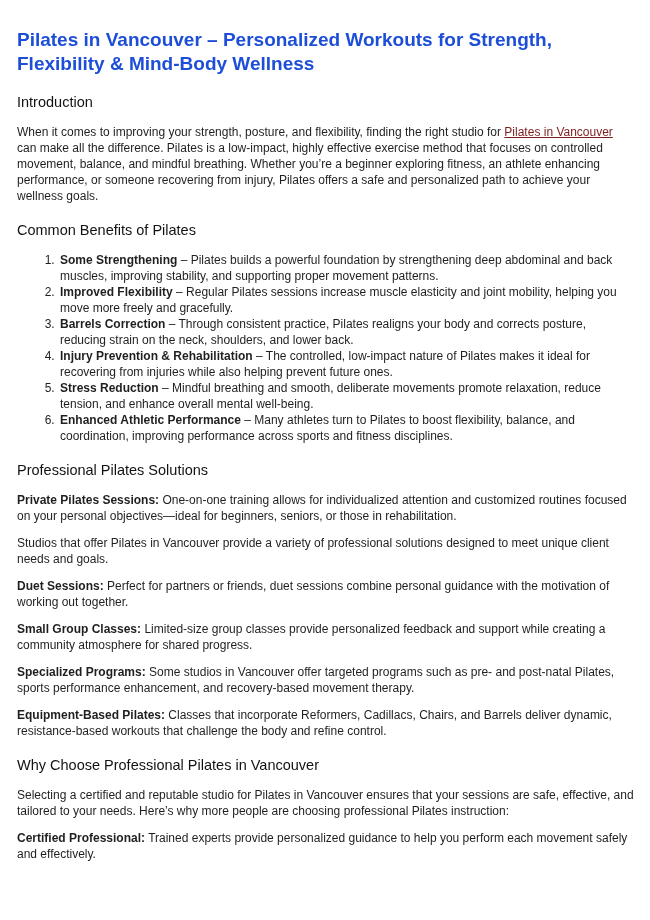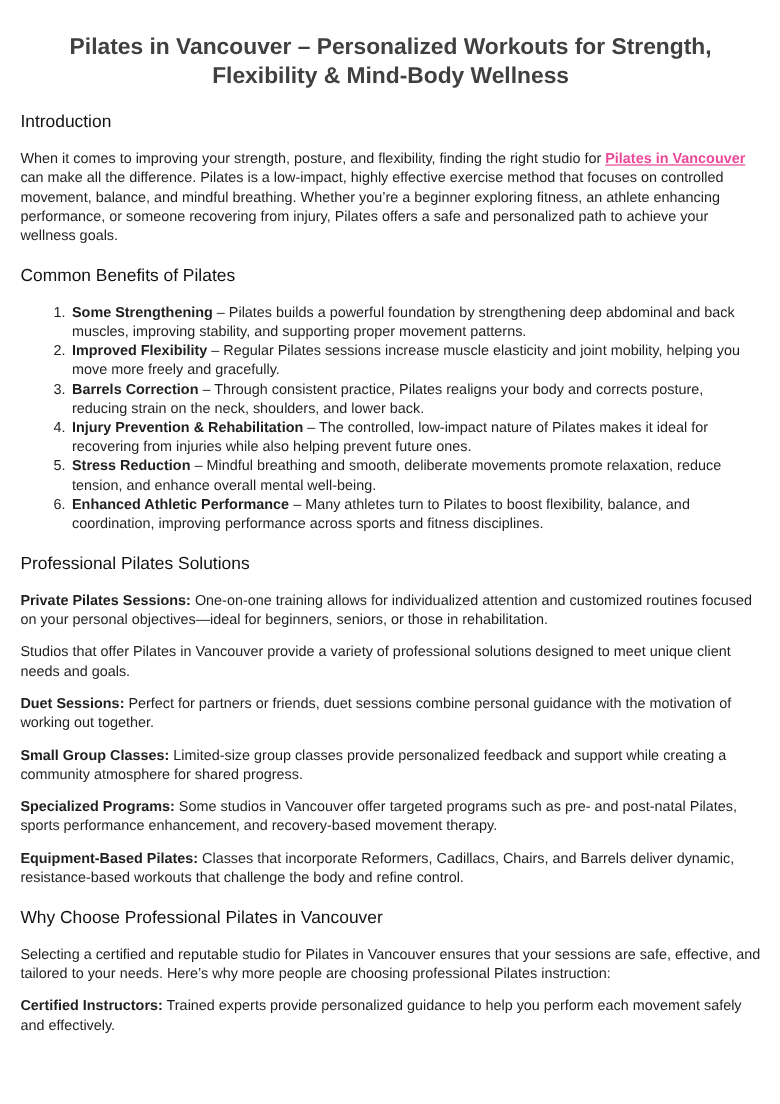--- a/index.html
+++ b/index.html
@@ -14,23 +14,22 @@
   .page {
     box-sizing: border-box;
     width: 650px;
     height: 920px;
     padding: 18px 16px 0 17px;
   }
   h1 {
     font-size: 19px;
     line-height: 24px;
     font-weight: bold;
-    color: #404040;
+    color: #1d4ed8;
     margin: 10px 0 0 0;
-    text-align: center;
   }
   h2 {
     font-size: 14.5px;
     line-height: 17px;
     font-weight: normal;
     color: #121212;
     margin: 18px 0 13px 0;
   }
   p {
     font-size: 12px;
@@ -39,22 +38,22 @@
   }
   ol {
     margin: 11px 0;
     padding: 0 0 0 41px;
     font-size: 12px;
     line-height: 16px;
   }
   li { margin: 0; padding-left: 2px; }
   .b { font-weight: bold; }
   a.doc-link {
-    color: #ec4899;
-    font-weight: bold;
+    color: #7f1d1d;
+    font-weight: normal;
     text-decoration: underline;
     cursor: pointer;
   }
 </style>
 </head>
 <body>
 
 <div class="page">
 
   <h1>Pilates in Vancouver – Personalized Workouts for Strength, Flexibility &amp; Mind-Body Wellness</h1>
@@ -86,15 +85,15 @@
   <p><span class="b">Small Group Classes:</span><span> Limited-size group classes provide personalized feedback and support while creating a community atmosphere for shared progress.</span></p>
 
   <p><span class="b">Specialized Programs:</span><span> Some studios in Vancouver offer targeted programs such as pre- and post-natal Pilates, sports performance enhancement, and recovery-based movement therapy.</span></p>
 
   <p><span class="b">Equipment-Based Pilates:</span><span> Classes that incorporate Reformers, Cadillacs, Chairs, and Barrels deliver dynamic, resistance-based workouts that challenge the body and refine control.</span></p>
 
   <h2>Why Choose Professional Pilates in Vancouver</h2>
 
   <p>Selecting a certified and reputable studio for Pilates in Vancouver ensures that your sessions are safe, effective, and tailored to your needs. Here’s why more people are choosing professional Pilates instruction:</p>
 
-  <p><span class="b">Certified Instructors:</span><span> Trained experts provide personalized guidance to help you perform each movement safely and effectively.</span></p>
+  <p><span class="b">Certified Professional:</span><span> Trained experts provide personalized guidance to help you perform each movement safely and effectively.</span></p>
 
 </div>
 
 </body></html>

